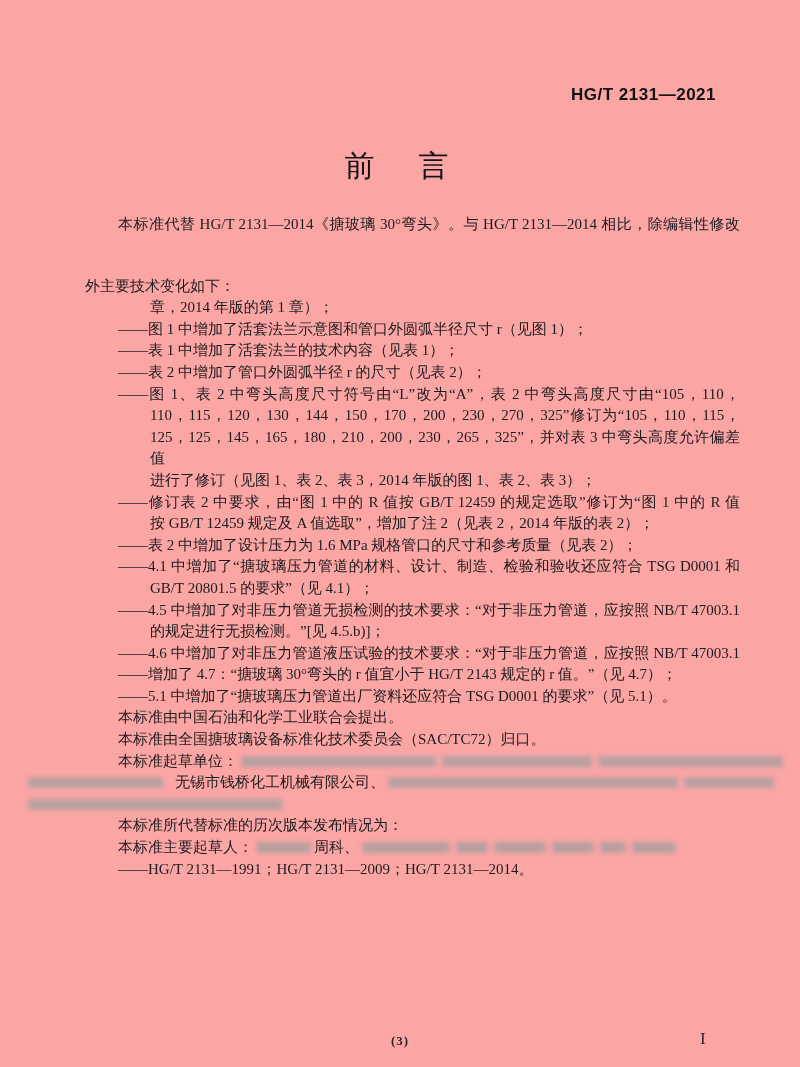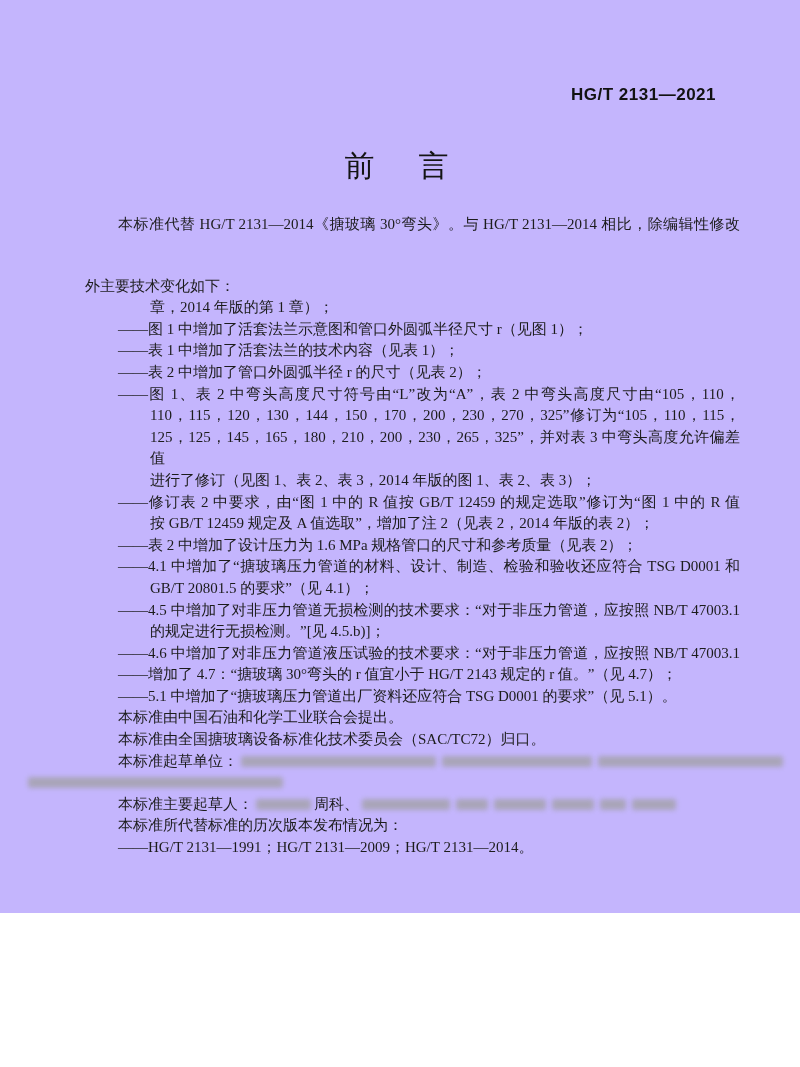--- a/index.html
+++ b/index.html
@@ -1,17 +1,17 @@
 <!DOCTYPE html>
 <html><head>
 <meta charset="utf-8">
 <style>
   html,body{margin:0;padding:0;background:#fff;}
   .page{
-    position:relative;width:800px;height:913px;background:#c4b5fd;overflow:hidden;
+    position:relative;width:800px;height:1067px;background:#fca5a5;overflow:hidden;
     font-family:"Liberation Serif","DejaVu Serif",serif;color:#1c1c1c;
   }
   .std-code{
     position:absolute;top:85px;right:84px;
     font-family:"Liberation Sans","DejaVu Sans",sans-serif;
     font-weight:bold;font-size:17px;letter-spacing:.5px;color:#121212;
   }
   .doc-title{
     position:absolute;top:146px;left:0;width:100%;text-align:center;
     font-size:30px;font-weight:normal;letter-spacing:7px;color:#141414;
@@ -77,27 +77,30 @@
     <div class="ln dash">——4.6 中增加了对非压力管道液压试验的技术要求：“对于非压力管道，应按照 NB/T 47003.1</div>
     <div class="ln dash last">——增加了 4.7：“搪玻璃 30°弯头的 r 值宜小于 HG/T 2143 规定的 r 值。”（见 4.7）；</div>
     <div class="ln dash last">——5.1 中增加了“搪玻璃压力管道出厂资料还应符合 TSG D0001 的要求”（见 5.1）。</div>
     <div class="ln first last">本标准由中国石油和化学工业联合会提出。</div>
     <div class="ln first last">本标准由全国搪玻璃设备标准化技术委员会（SAC/TC72）归口。</div>
 
     <div class="ln first nowrap">
       <span>本标准起草单位：</span><span class="b w195"></span><span class="b w150"></span><span class="b w185"></span>
     </div>
     <div class="ln nowrap">
+      <span class="b w135 pull mr12"></span><span>无锡市钱桥化工机械有限公司、</span><span class="b w290"></span><span class="b w90"></span>
+    </div>
+    <div class="ln nowrap">
       <span class="b w255 pull"></span>
     </div>
+
+    <div class="ln first last">本标准所代替标准的历次版本发布情况为：</div>
 
     <div class="ln first nowrap">
       <span>本标准主要起草人：</span><span class="b w55"></span><span>周科、</span><span class="b w88"></span><span class="b w32"></span><span class="b w52"></span><span class="b w42"></span><span class="b w26"></span><span class="b w44"></span>
     </div>
-
-    <div class="ln first last">本标准所代替标准的历次版本发布情况为：</div>
     <div class="ln dash last">——HG/T 2131—1991；HG/T 2131—2009；HG/T 2131—2014。</div>
   </div>
 
   <div class="footer-note">(3)</div>
   <div class="page-num">I</div>
 
 </div>
 
 </body></html>

